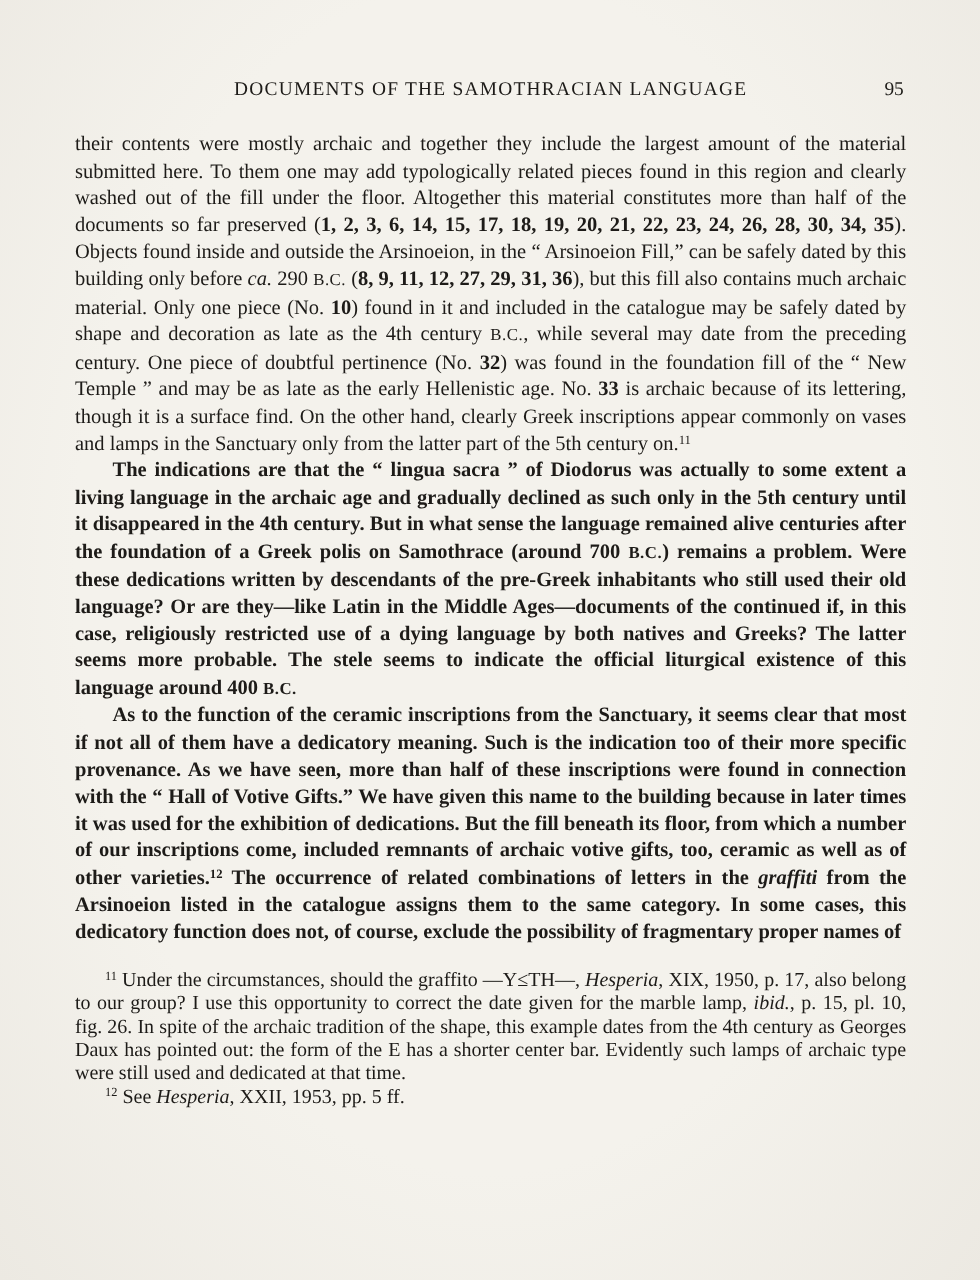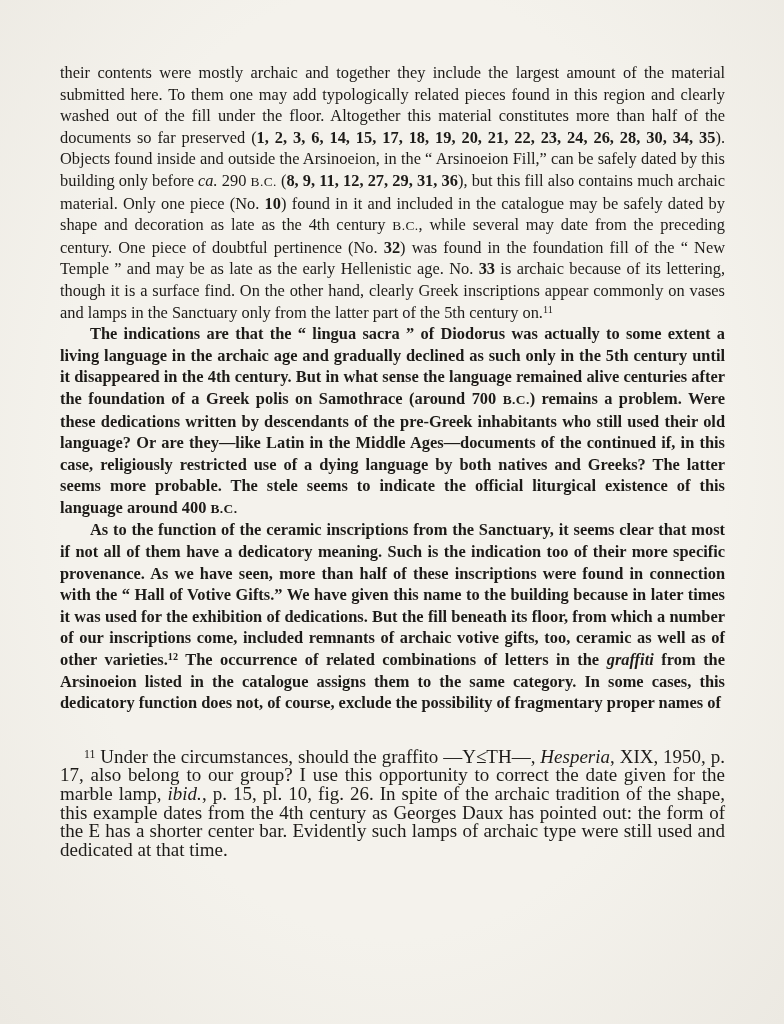--- a/index.html
+++ b/index.html
@@ -41,22 +41,22 @@
     text-align: justify;
   }
   .body-text p {
     margin: 0;
   }
   .body-text p.indent {
     text-indent: 30px;
     font-weight: bold;
   }
   .footnotes {
-    margin-top: 34px;
-    font-size: 19px;
+    margin-top: 20px;
+    font-size: 16px;
     line-height: 18.6px;
     text-align: justify;
   }
   .footnotes p {
     margin: 0;
     text-indent: 24px;
   }
   .b { font-weight: bold; margin-top: 44px; }
   .i { font-style: italic; }
   .sc { font-size: 0.82em; letter-spacing: 0.4px; }
@@ -66,24 +66,29 @@
     vertical-align: baseline;
     position: relative;
     top: -0.45em;
   }
 </style>
 </head>
 <body>
 
 <div class="page">
 
+  <div class="running-header">
+    <span class="title">DOCUMENTS OF THE SAMOTHRACIAN LANGUAGE</span>
+    <span class="pagenum">95</span>
+  </div>
 
   <div class="body-text">
     <p><span>their contents were mostly archaic and together they include the largest amount of the material submitted here.  To them one may add typologically related pieces found in this region and clearly washed out of the fill under the floor.  Altogether this material constitutes more than half of the documents so far preserved (</span><span class="b">1, 2, 3, 6, 14, 15, 17, 18, 19, 20, 21, 22, 23, 24, 26, 28, 30, 34, 35</span><span>).  Objects found inside and outside the Arsinoeion, in the “ Arsinoeion Fill,” can be safely dated by this building only before </span><span class="i">ca.</span><span> 290 </span><span class="sc">B.C.</span><span> (</span><span class="b">8, 9, 11, 12, 27, 29, 31, 36</span><span>), but this fill also contains much archaic material.  Only one piece (No. </span><span class="b">10</span><span>) found in it and included in the catalogue may be safely dated by shape and decoration as late as the 4th century </span><span class="sc">B.C.</span><span>, while several may date from the preceding century.  One piece of doubtful pertinence (No. </span><span class="b">32</span><span>) was found in the foundation fill of the “ New Temple ” and may be as late as the early Hellenistic age.  No. </span><span class="b">33</span><span> is archaic because of its lettering, though it is a surface find.  On the other hand, clearly Greek inscriptions appear commonly on vases and lamps in the Sanctuary only from the latter part of the 5th century on.</span><sup>11</sup></p>
     <p class="indent"><span>The indications are that the “ lingua sacra ” of Diodorus was actually to some extent a living language in the archaic age and gradually declined as such only in the 5th century until it disappeared in the 4th century.  But in what sense the language remained alive centuries after the foundation of a Greek polis on Samothrace (around 700 </span><span class="sc">B.C.</span><span>) remains a problem.  Were these dedications written by descendants of the pre-Greek inhabitants who still used their old language?  Or are they—like Latin in the Middle Ages—documents of the continued if, in this case, religiously restricted use of a dying language by both natives and Greeks?  The latter seems more probable.  The stele seems to indicate the official liturgical existence of this language around 400 </span><span class="sc">B.C.</span></p>
     <p class="indent"><span>As to the function of the ceramic inscriptions from the Sanctuary, it seems clear that most if not all of them have a dedicatory meaning.  Such is the indication too of their more specific provenance.  As we have seen, more than half of these inscriptions were found in connection with the “ Hall of Votive Gifts.”  We have given this name to the building because in later times it was used for the exhibition of dedications.  But the fill beneath its floor, from which a number of our inscriptions come, included remnants of archaic votive gifts, too, ceramic as well as of other varieties.</span><sup>12</sup><span>  The occurrence of related combinations of letters in the </span><span class="i">graffiti</span><span> from the Arsinoeion listed in the catalogue assigns them to the same category.  In some cases, this dedicatory function does not, of course, exclude the possibility of fragmentary proper names of</span></p>
   </div>
 
   <div class="footnotes">
     <p><sup>11</sup><span> Under the circumstances, should the graffito —Y≤TH—, </span><span class="i">Hesperia</span><span>, XIX, 1950, p. 17, also belong to our group?  I use this opportunity to correct the date given for the marble lamp, </span><span class="i">ibid.</span><span>, p. 15, pl. 10, fig. 26.  In spite of the archaic tradition of the shape, this example dates from the 4th century as Georges Daux has pointed out: the form of the E has a shorter center bar.  Evidently such lamps of archaic type were still used and dedicated at that time.</span></p>
+    <p><sup>12</sup><span> See </span><span class="i">Hesperia</span><span>, XXII, 1953, pp. 5 ff.</span></p>
   </div>
 
 </div>
 
 </body></html>

